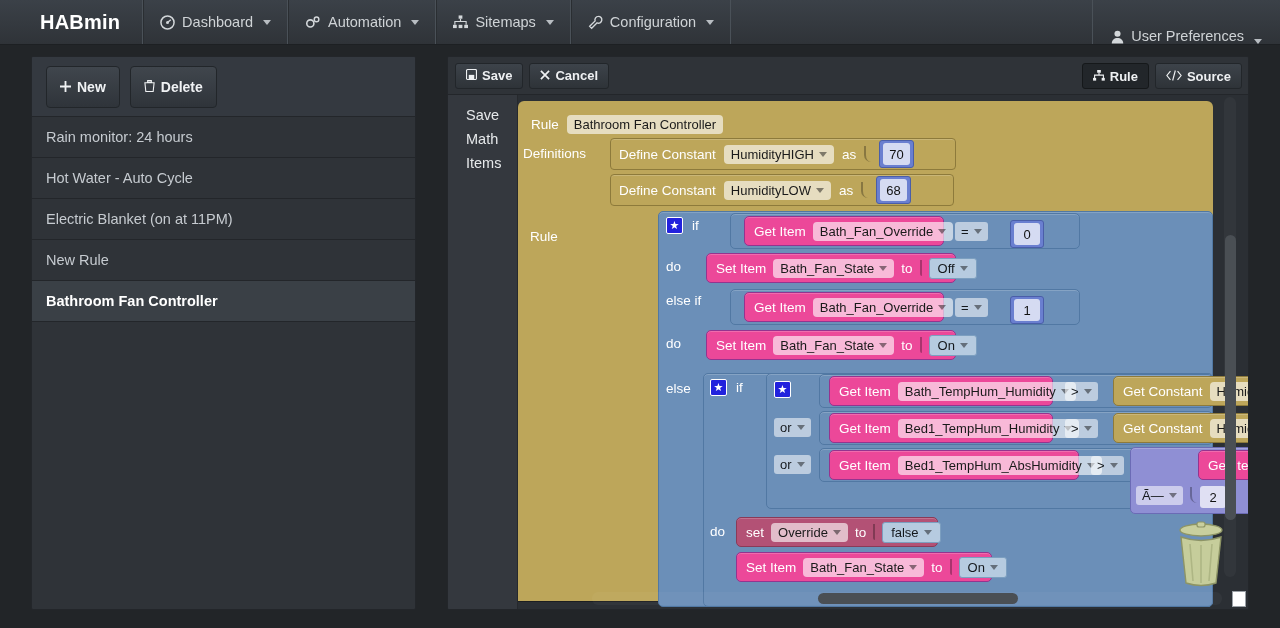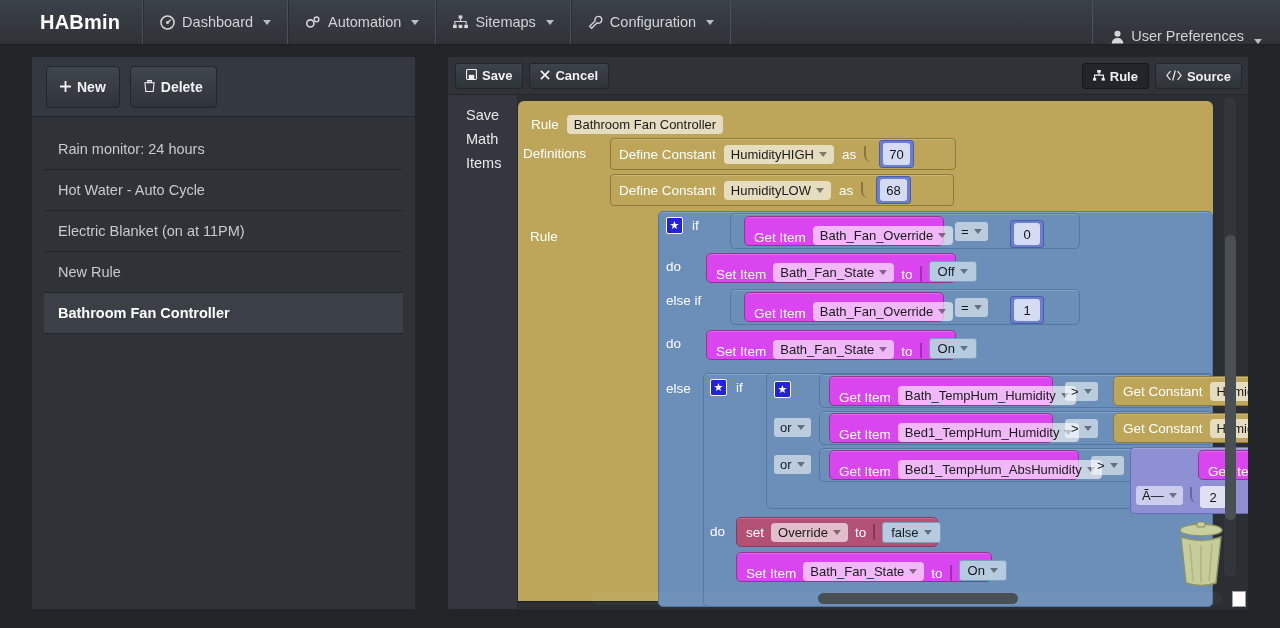--- a/index.html
+++ b/index.html
@@ -57,21 +57,21 @@
     background: #343940;
   }
   .btn {
     display: inline-flex; align-items: center; gap: 6px;
     height: 42px; padding: 0 13px;
     background: linear-gradient(#40464d, #2f343a);
     border: 1px solid #22262a; border-radius: 4px;
     color: #f0f2f4; font-size: 14px; font-weight: bold;
     cursor: pointer; white-space: nowrap;
   }
-  .rules-list { list-style: none; margin: 12px; padding: 0; }
+  .rules-list { list-style: none; margin: 0; padding: 0; }
   .rule-row {
     height: 41px; display: flex; align-items: center;
     padding: 0 14px; color: #c6cbd0; font-size: 14.5px;
     border-bottom: 1px solid #23262a;
     cursor: pointer;
   }
   .rule-row.active { background: #3a4046; color: #ffffff; font-weight: bold; }
 
   
   .right-panel {
@@ -162,22 +162,22 @@
   .star {
     width: 17px; height: 17px; background: #2222dd;
     border: 1px solid #ffffff; border-radius: 2px;
     display: inline-flex; align-items: center; justify-content: center;
     color: #ffffff; font-size: 11px; line-height: 1; cursor: pointer;
   }
 
   
   .item-blk {
     position: absolute; height: 30px;
-    background: #d946ef; border: 1px solid #94348f; border-radius: 5px;
-    display: flex; align-items: flex-end; gap: 7px; padding: 0 9px;
+    background: #ec4899; border: 1px solid #94348f; border-radius: 5px;
+    display: flex; align-items: center; gap: 7px; padding: 0 9px;
     box-shadow: inset 0 1px 0 rgba(255,255,255,.2);
   }
   .set-var-blk {
     position: absolute; height: 30px;
     background: #b35175; border: 1px solid #8a3a58; border-radius: 5px;
     display: flex; align-items: center; gap: 7px; padding: 0 9px;
     box-shadow: inset 0 1px 0 rgba(255,255,255,.2);
   }
   
   .const-blk {

